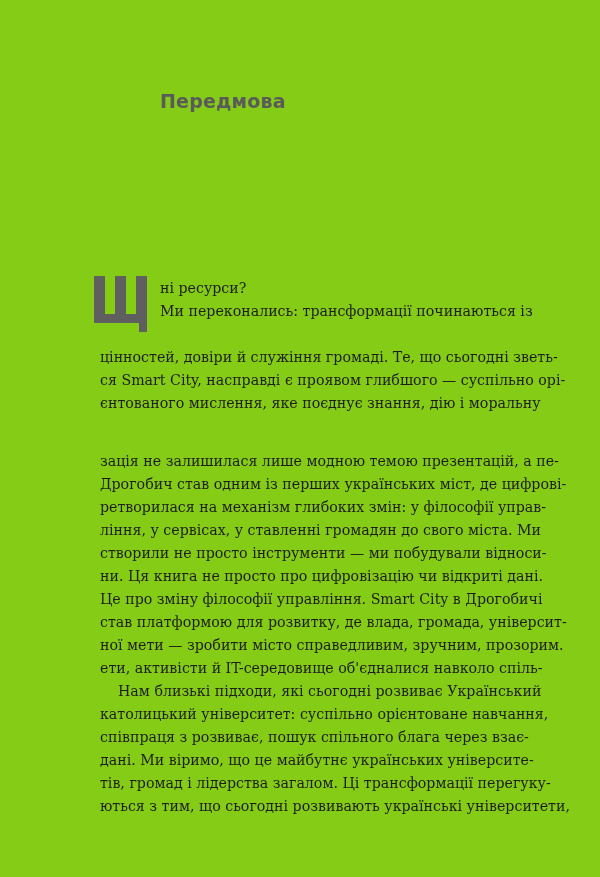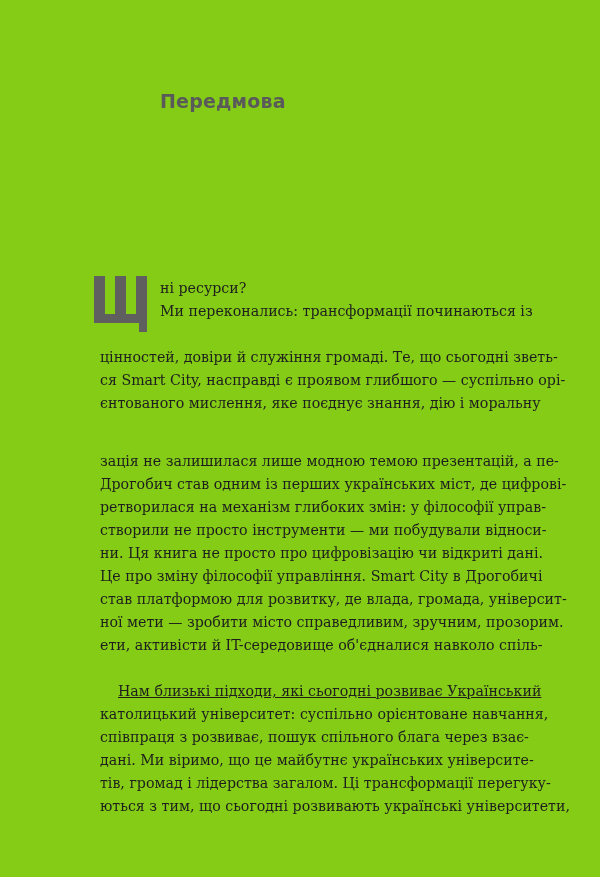--- a/index.html
+++ b/index.html
@@ -9,21 +9,21 @@
     position: absolute; left: 160px; top: 90px;
     font-family: "DejaVu Sans", sans-serif; font-weight: bold;
     font-size: 19px; color: #5a5a5a; letter-spacing: 0.2px;
   }
   .body-text {
     position: absolute; left: 100px; width: 422px;
     font-family: "DejaVu Serif", serif; font-size: 14.2px; color: #1e1e1e;
     line-height: 23px;
   }
   .line { white-space: nowrap; display: block; height: 23px; }
-  .indent { padding-left: 18px; text-decoration: underline; }
+  .indent { padding-left: 18px; }
   .dropcap {
     position: absolute; left: 92px; top: 276px; width: 58px; height: 56px;
   }
   .dropcap-lines { position: absolute; left: 160px; top: 277px; font-family: "DejaVu Serif", serif; font-size: 14.2px; color:#1e1e1e; line-height: 23px; }
   .lead-bold { font-family: "DejaVu Sans", sans-serif; font-weight: bold; font-size: 13px; }
 </style>
 </head>
 <body>
 
 <div class="page">
@@ -46,20 +46,21 @@
   <div class="body-text" style="top:346px;">
     <span class="line">цінностей, довіри й служіння громаді. Те, що сьогодні зветь-</span>
     <span class="line">ся Smart City, насправді є проявом глибшого — суспільно орі-</span>
     <span class="line">єнтованого мислення, яке поєднує знання, дію і моральну</span>
   </div>
 
   <div class="body-text" style="top:450px;">
     <span class="line">зація не залишилася лише модною темою презентацій, а пе-</span>
     <span class="line">Дрогобич став одним із перших українських міст, де цифрові-</span>
     <span class="line">ретворилася на механізм глибоких змін: у філософії управ-</span>
+    <span class="line">ління, у сервісах, у ставленні громадян до свого міста. Ми</span>
     <span class="line">створили не просто інструменти — ми побудували відноси-</span>
     <span class="line">ни. Ця книга не просто про цифровізацію чи відкриті дані.</span>
     <span class="line">Це про зміну філософії управління. Smart City в Дрогобичі</span>
     <span class="line">став платформою для розвитку, де влада, громада, університ-</span>
     <span class="line">ної мети — зробити місто справедливим, зручним, прозорим.</span>
     <span class="line">ети, активісти й IT-середовище об'єдналися навколо спіль-</span>
   </div>
 
   <div class="body-text" style="top:680px;">
     <span class="line indent">Нам близькі підходи, які сьогодні розвиває Український</span>

